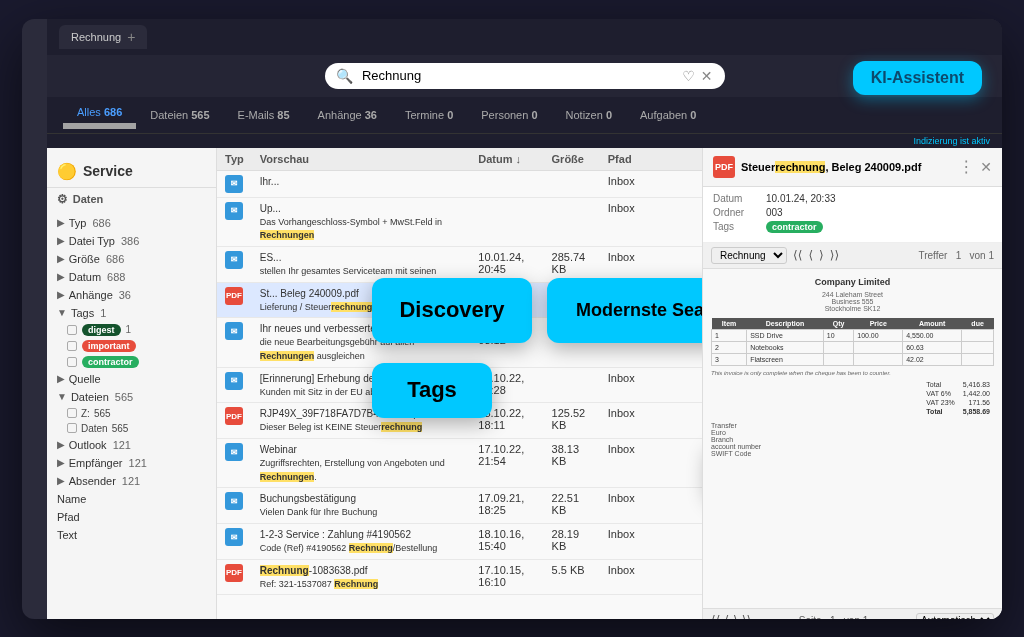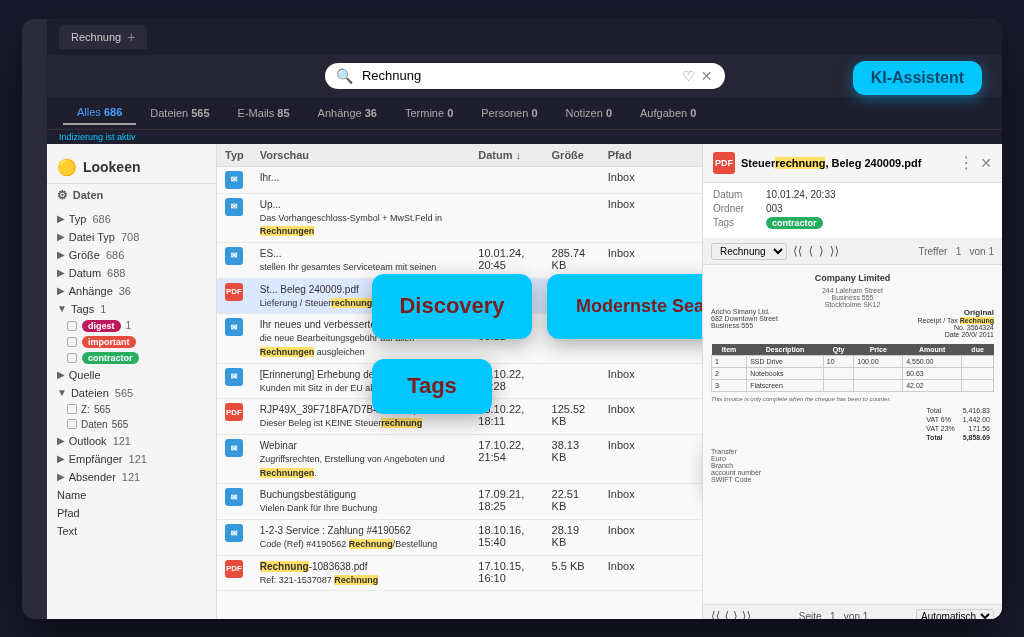--- a/index.html
+++ b/index.html
@@ -111,21 +111,21 @@
       gap: 0;
       border-bottom: 1px solid #333;
     }
     .filter-tab {
       padding: 5px 14px;
       font-size: 11px;
       color: #aaa;
       cursor: pointer;
       white-space: nowrap;
     }
-    .filter-tab.active { color: #4a9eff; border-bottom: 2px solid #a3a3a3; }
+    .filter-tab.active { color: #4a9eff; border-bottom: 6px solid #a3a3a3; }
     .filter-tab .count { font-weight: 600; }
     
     .main-content {
       display: flex;
       height: calc(100% - 36px - 48px - 32px);
     }
     
     .sidebar {
       width: 170px;
       background: #f5f5f5;
@@ -283,21 +283,21 @@
     }
     .page-info { margin: 0 auto; color: #555; }
     
     .bubble-overlay {
       position: absolute;
       border-radius: 12px;
       display: flex;
       align-items: center;
       justify-content: center;
       font-weight: 700;
-      color: #7f1d1d;
+      color: #000000;
       box-shadow: 0 6px 20px rgba(0,0,0,0.3);
       pointer-events: none;
       z-index: 10;
     }
     .bubble-discovery {
       background: #00c8ff;
       width: 160px;
       height: 65px;
       font-size: 22px;
       left: 155px;
@@ -333,21 +333,21 @@
       display: flex;
       align-items: center;
       gap: 6px;
       background: #f5f5f5;
       border-bottom: 1px solid #ddd;
     }
     .logo-text { font-weight: 700; font-size: 14px; color: #333; }
     .logo-icon { font-size: 16px; }
     .indizierung-bar {
       background: #1e1e2e;
-      text-align: left;
+      text-align: right;
       padding: 2px 12px;
       font-size: 9px;
       color: #00c8ff;
     }
   </style>
 </head>
 <body>
 
 <div class="app-window">
 
@@ -401,36 +401,36 @@
 
   <div class="indizierung-bar">
     <span>Indizierung ist aktiv</span>
   </div>
 
   <div class="main-content">
 
     <div class="sidebar">
       <div class="logo-area">
         <span class="logo-icon">🟡</span>
-        <span class="logo-text">Lookeen</span>
+        <span class="logo-text">Service</span>
       </div>
       <div class="sidebar-header">
         <span class="filter-icon">⚙</span>
         <span>Daten</span>
       </div>
 
       <div class="sidebar-item">
         <span class="chevron">▶</span>
         <span>Typ </span>
           <span class="count">686</span>
       </div>
       <div class="sidebar-item">
         <span class="chevron">▶</span>
         <span>Datei Typ </span>
-          <span class="count">708</span>
+          <span class="count">386</span>
       </div>
       <div class="sidebar-item">
         <span class="chevron">▶</span>
         <span>Größe </span>
           <span class="count">686</span>
       </div>
       <div class="sidebar-item">
         <span class="chevron">▶</span>
         <span>Datum </span>
           <span class="count">688</span>
@@ -441,21 +441,21 @@
           <span class="count">36</span>
       </div>
       <div class="sidebar-item">
         <span class="chevron">▼</span>
         <span>Tags </span>
           <span class="count">1</span>
       </div>
 
       <div class="tag-item">
         <div class="tag-checkbox"></div>
-        <span class="tag-badge" style="background:#be185d">digest</span>
+        <span class="tag-badge" style="background:#14532d">digest</span>
         <span class="tag-num">1</span>
       </div>
       <div class="tag-item">
         <div class="tag-checkbox"></div>
         <span class="tag-badge" style="background:#e74c3c">important</span>
       </div>
       <div class="tag-item">
         <div class="tag-checkbox"></div>
         <span class="tag-badge" style="background:#27ae60">contractor</span>
       </div>
@@ -645,31 +645,20 @@
         <button class="nav-btn">⟨</button>
         <button class="nav-btn">⟩</button>
         <button class="nav-btn">⟩⟩</button>
         <span class="treffer-info">Treffer &nbsp; 1 &nbsp; von 1</span>
       </div>
 
       <div class="preview-body">
         <div class="invoice-preview">
           <div class="invoice-company">Company Limited</div>
           <div class="invoice-sub">244 Laleham Street<br>Business 555<br>Stockholme SK12</div>
-          <div class="invoice-info">
-            <div class="invoice-address">
-              Ancho Simany Ltd.<br>682 Downtown Street<br>Business 555
-            </div>
-            <div style="text-align:right">
-              <div style="font-weight:700;font-size:8px">Original</div>
-              <div style="font-size:7px">Receipt / Tax <span class="highlight">Rechnung</span></div>
-              <div style="font-size:7px">No. 3564324</div>
-              <div style="font-size:7px">Date 20/0/ 2011</div>
-            </div>
-          </div>
           <table class="invoice-table">
             <thead>
               <tr>
                 <th>Item</th>
                 <th>Description</th>
                 <th>Qty</th>
                 <th>Price</th>
                 <th>Amount</th>
                 <th>due</th>
               </tr>

